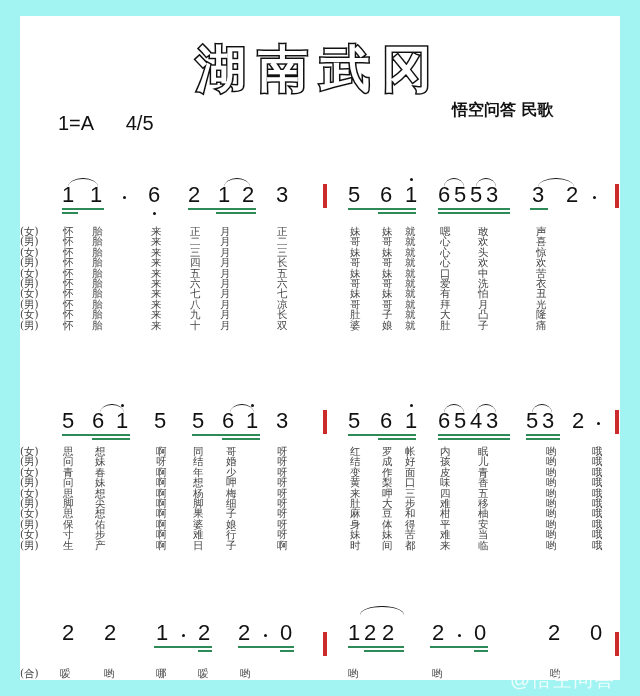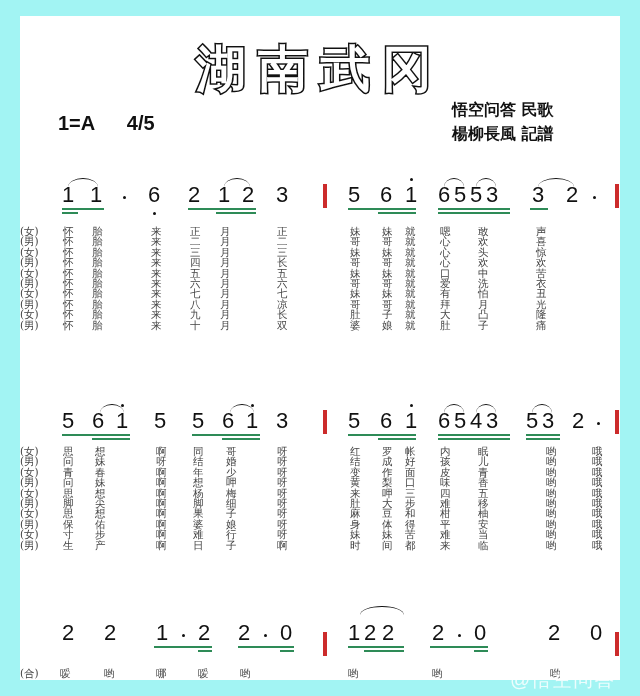--- a/index.html
+++ b/index.html
@@ -4,21 +4,21 @@
 <style>
   html, body { margin:0; padding:0; }
   body { width:640px; height:696px; background:#a2f4f3; position:relative; overflow:hidden;
          font-family:"Liberation Sans", "DejaVu Sans", sans-serif; }
   .page { position:absolute; left:20px; top:16px; width:600px; height:664px; background:#ffffff; }
   .title { position:absolute; left:0; top:20px; width:600px; text-align:center;
            font-family:"DejaVu Sans", sans-serif; font-size:50px; font-weight:bold;
            color:#ffffff; letter-spacing:12px;
            -webkit-text-stroke:3px #111; paint-order:stroke fill; }
   .key { position:absolute; left:38px; top:96px; font-size:20px; color:#111; }
-  .key span { margin-right:26px;font-weight:bold; }
+  .key span { margin-right:26px; }
   .credit { position:absolute; left:432px; font-size:16px; font-weight:bold; color:#111;
             font-family:"DejaVu Sans", sans-serif; }
   .note { position:absolute; font-size:22px; color:#111; line-height:22px; }
   .hdot { position:absolute; width:3px; height:3px; border-radius:50%; background:#111; }
   .ul { position:absolute; height:2px; background:#2e8b57; }
   .bar { position:absolute; width:4px; height:24px; background:#cc2b2b; }
   .slur { position:absolute; border-top:1.6px solid #111; border-radius:50% 50% 0 0 / 100% 100% 0 0; height:8px; }
   .lyr { position:absolute; font-family:"DejaVu Serif", serif; font-size:10.5px; color:#444; line-height:10.4px; }
   .lyr div { height:10.4px; }
   .watermark { position:absolute; left:510px; top:666px; font-size:20px; color:rgba(255,255,255,0.8); letter-spacing:1px; }
@@ -26,21 +26,20 @@
 </head>
 <body>
 
 <div class="page">
   <div class="title">湖南武冈</div>
   <div class="key">
     <span>1=A</span>
     <span>4/5</span>
   </div>
   <div class="credit" style="top:84px">悟空问答  民歌</div>
-  <div class="credit" style="top:108px">楊柳長風  記譜</div>
 
   <div>
 
     <span class="note" style="left:42px;top:168px">1</span>
     <span class="note" style="left:70px;top:168px">1</span>
     <span class="hdot" style="left:103px;top:180px"></span>
     <span class="note" style="left:128px;top:168px">6</span>
     <span class="hdot" style="left:133px;top:196px"></span>
     <span class="note" style="left:168px;top:168px">2</span>
     <span class="note" style="left:198px;top:168px">1</span>

